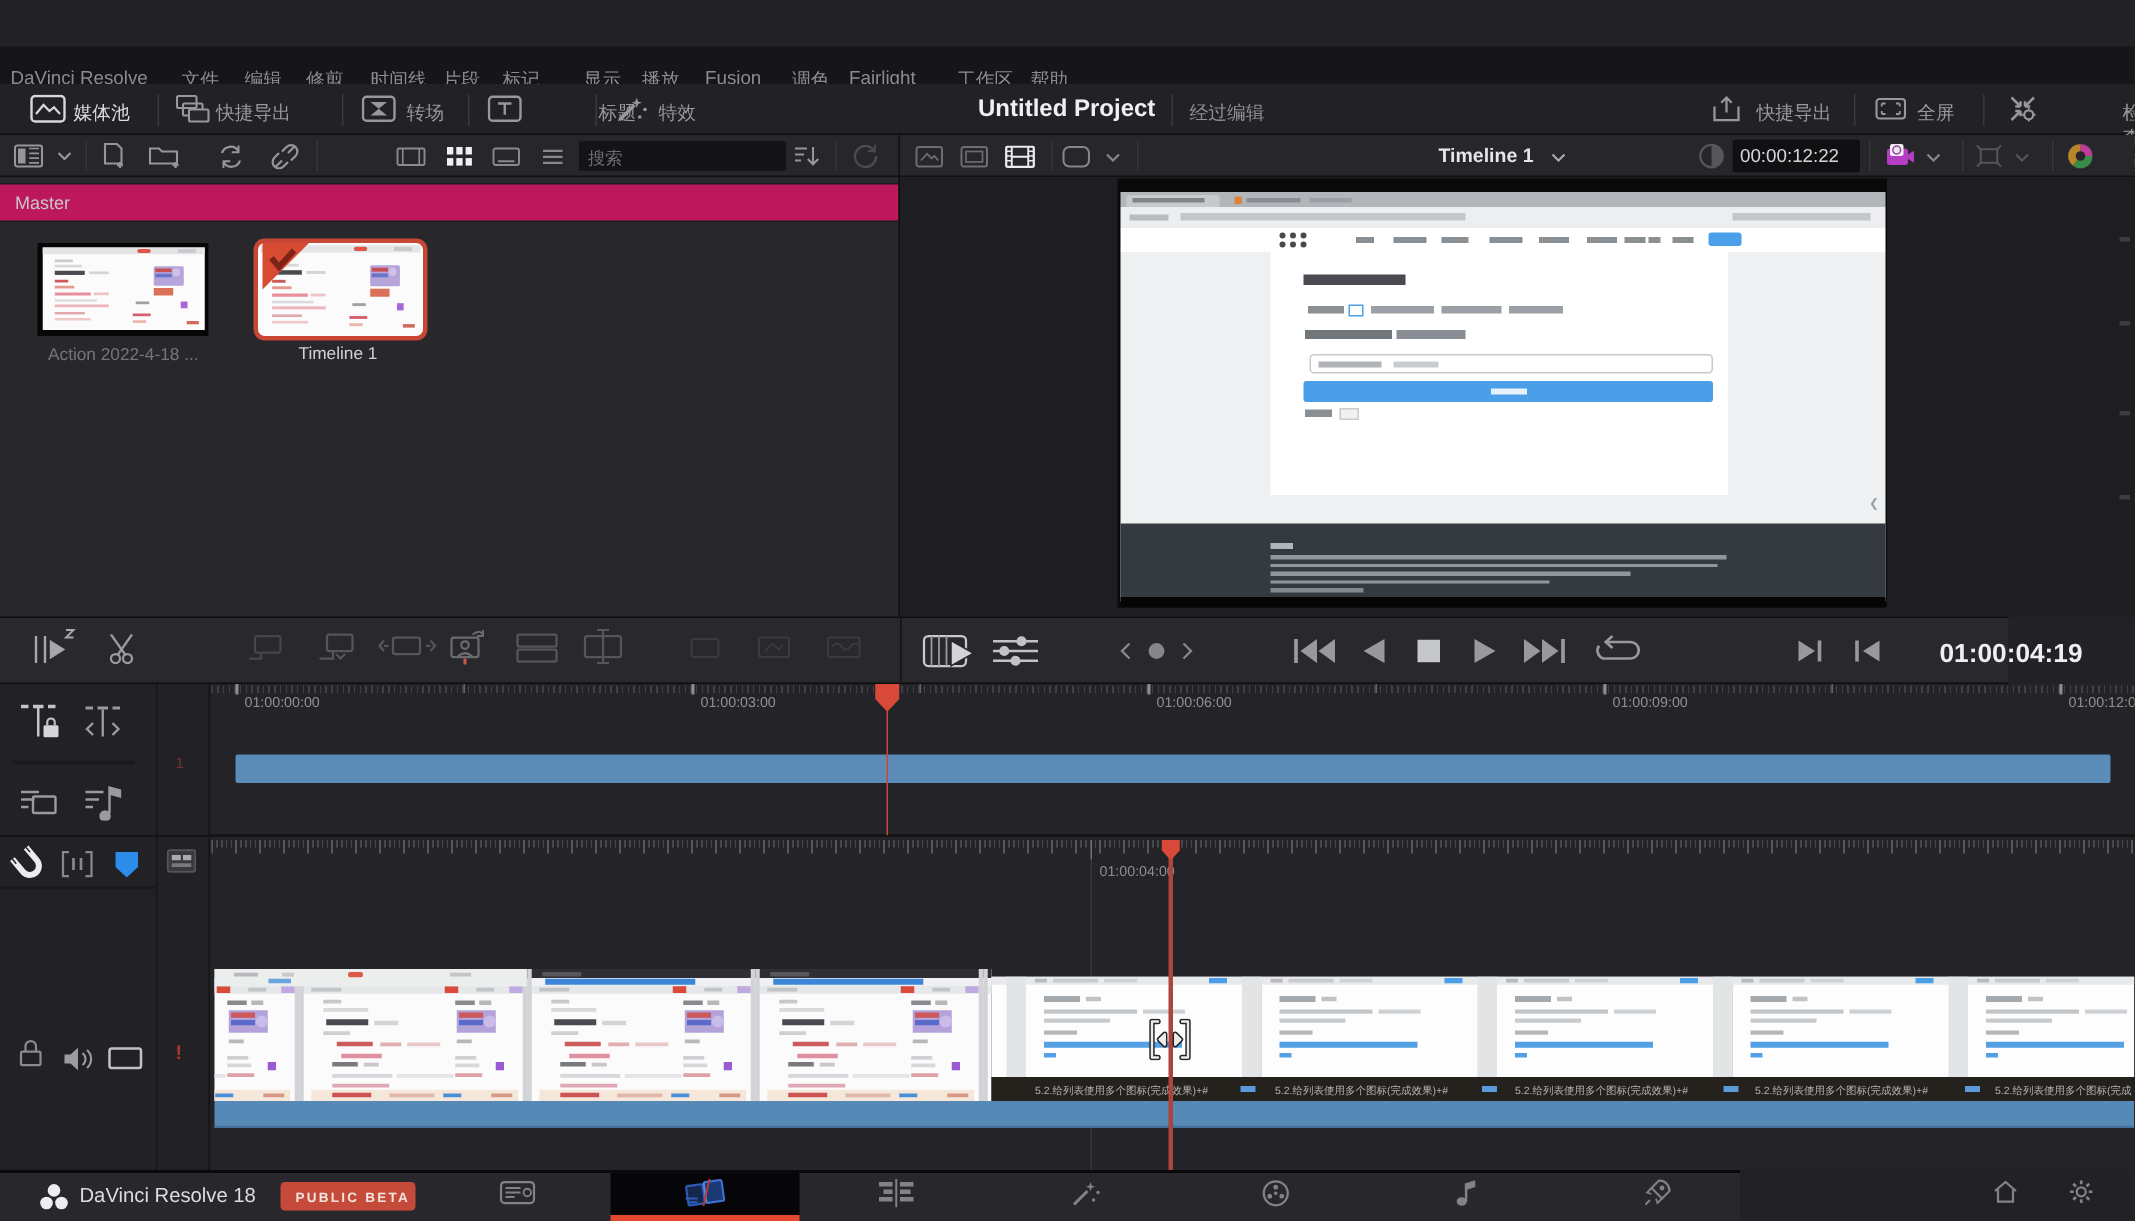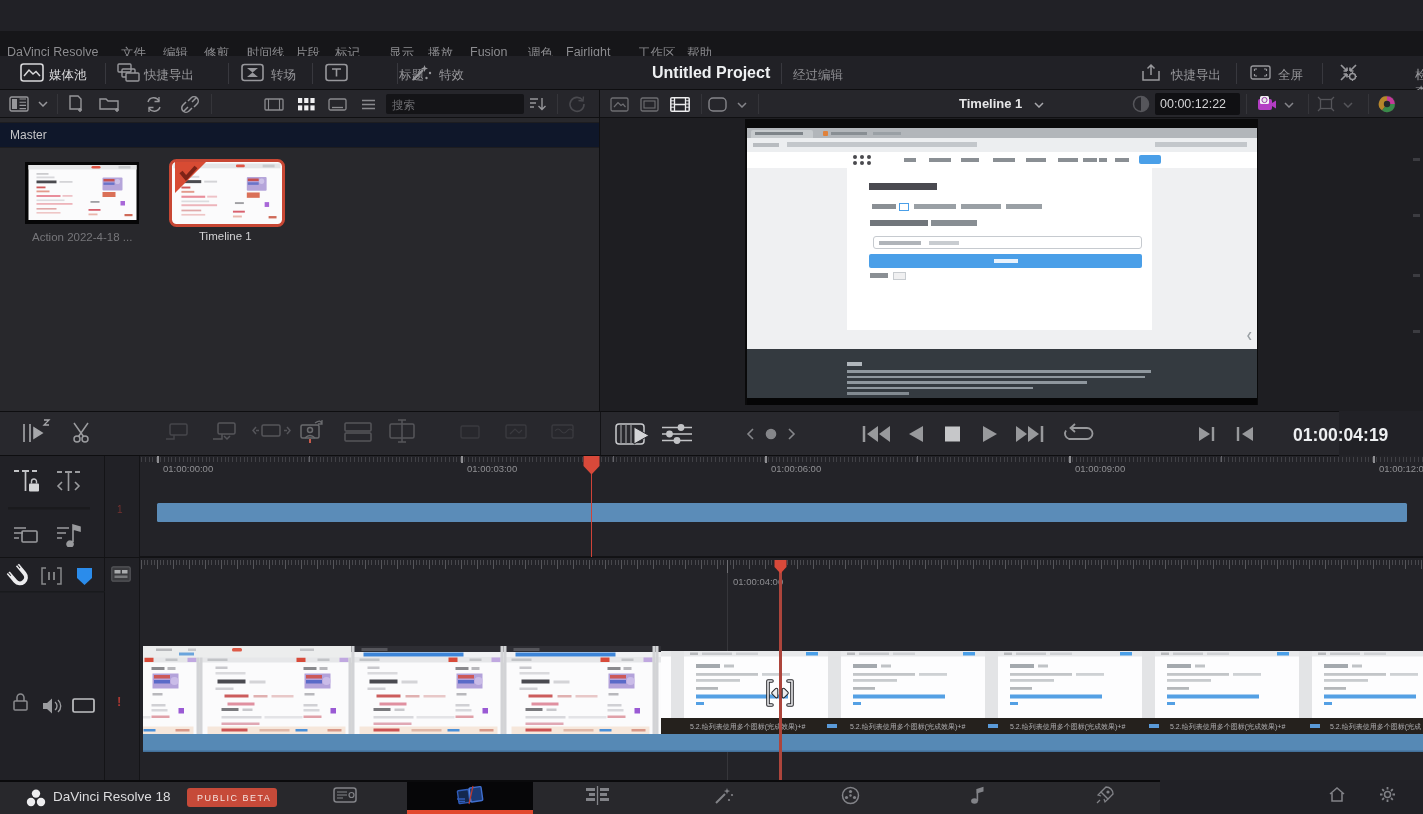--- a/index.html
+++ b/index.html
@@ -17,21 +17,21 @@
 #toolbar { left:0; top:56px; width:1423px; height:34px; background:#212126; border-bottom:1px solid #0e0e10; }
 .tbtn { position:absolute; top:11px; color:#98989c; font-size:12.5px; }
 .tdiv { position:absolute; top:7px; width:1px; height:21px; background:#38383e; }
 .ticon { position:absolute; top:7px; }
 
 #subtb-left { left:0; top:90px; width:599px; height:28px; background:#26262b; border-bottom:1px solid #101012; }
 #subtb-right { left:599px; top:90px; width:824px; height:28px; background:#26262b; border-bottom:1px solid #101012; border-left:1px solid #101012; }
 .sdiv { position:absolute; top:4px; width:1px; height:20px; background:#35353a; }
 
 #mediapool { left:0; top:118px; width:599px; height:293px; background:#28282c; }
-#masterbar { position:absolute; left:0; top:4px; width:599px; height:26px; background:#0f172a; border-top:1px solid #1d1d20; border-bottom:1px solid #1d1d20; color:#c6c6c8; font-size:12px;text-align:right; }
+#masterbar { position:absolute; left:0; top:4px; width:599px; height:26px; background:#be185d; border-top:1px solid #1d1d20; border-bottom:1px solid #1d1d20; color:#c6c6c8; font-size:12px;text-align:right; }
 
 #viewer { left:599px; top:118px; width:824px; height:293px; background:#1e1e22; border-left:1px solid #101012; }
 
 #midbar-l { left:0; top:411px; width:600px; height:45px; background:#28282d; border-top:1px solid #0e0e10; border-bottom:1px solid #0e0e10;}
 #midbar-r { left:600px; top:411px; width:739px; height:45px; background:#28282d; border-top:1px solid #0e0e10; border-left:1px solid #131316; border-bottom:1px solid #0e0e10;}
 
 #tl-top { left:0; top:456px; width:1423px; height:101px; background:#232328; border-bottom:1px solid #131316; }
 #tl-top-head { position:absolute; left:0; top:0; width:105px; height:101px; background:#212126; border-right:1px solid #141417; }
 #tl-top-col2 { position:absolute; left:105px; top:0; width:35px; height:101px; background:#212126; border-right:1px solid #141417; }
 .rlabel { position:absolute; font-size:9.5px; color:#909094; }
@@ -678,21 +678,21 @@
 </div>
 
 <div class="abs" id="statusbar">
   <svg style="position:absolute;left:26px;top:7px;" width="20" height="18" viewBox="0 0 20 18">
     <circle cx="10" cy="4.6" r="4.2" fill="#ededef"></circle>
     <circle cx="5" cy="13" r="4.2" fill="#ededef"></circle>
     <circle cx="15" cy="13" r="4.2" fill="#ededef"></circle>
   </svg>
   <span style="position:absolute; left:53px; top:7px; color:#dcdcde; font-size:13.5px;">DaVinci Resolve 18</span>
   <div style="position:absolute;left:187px;top:6px;width:90px;height:19px;background:#c64a39;border-radius:3px;">
-    <span style="position:absolute;left:10px;top:5px;font-size:9px;font-weight:normal;letter-spacing:1.5px;color:#f4e4e0;">PUBLIC BETA</span>
+    <span style="position:absolute;left:10px;top:5px;font-size:9px;font-weight:bold;letter-spacing:1.5px;color:#f4e4e0;">PUBLIC BETA</span>
   </div>
   <svg class="pageicon" style="left:333px;top:4px;" width="24" height="18" viewBox="0 0 24 18">
     <rect x="1" y="2" width="22" height="14" rx="2.5" fill="none" stroke="#828388" stroke-width="1.5"></rect>
     <path d="M4 6 L14 6 M4 9 L14 9 M4 12 L10 12" stroke="#828388" stroke-width="1.2"></path>
     <circle cx="18.5" cy="9" r="2.5" fill="none" stroke="#828388" stroke-width="1.2"></circle>
   </svg>
   <div style="position:absolute;left:407px;top:0;width:126px;height:28px;background:#060608;"></div>
   <svg class="pageicon" style="left:455px;top:3px;" width="32" height="20" viewBox="0 0 32 20">
     <g transform="rotate(-8 16 10)">
       <rect x="3" y="4" width="11" height="13" rx="1" fill="#14284e" stroke="#2f5cba" stroke-width="1.4"></rect>

